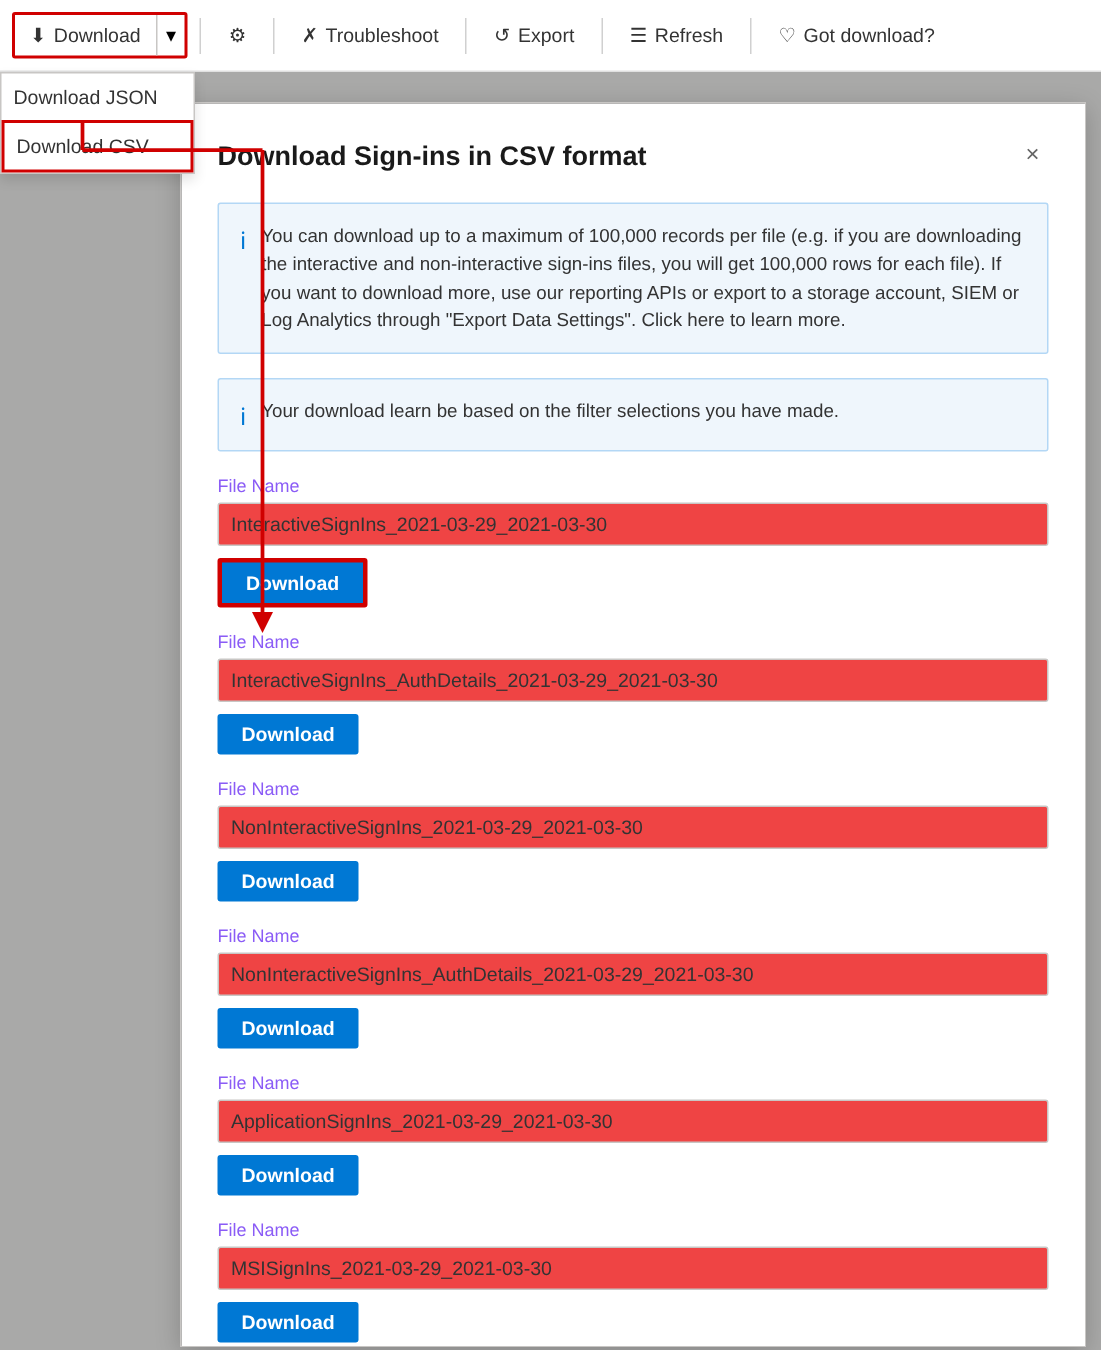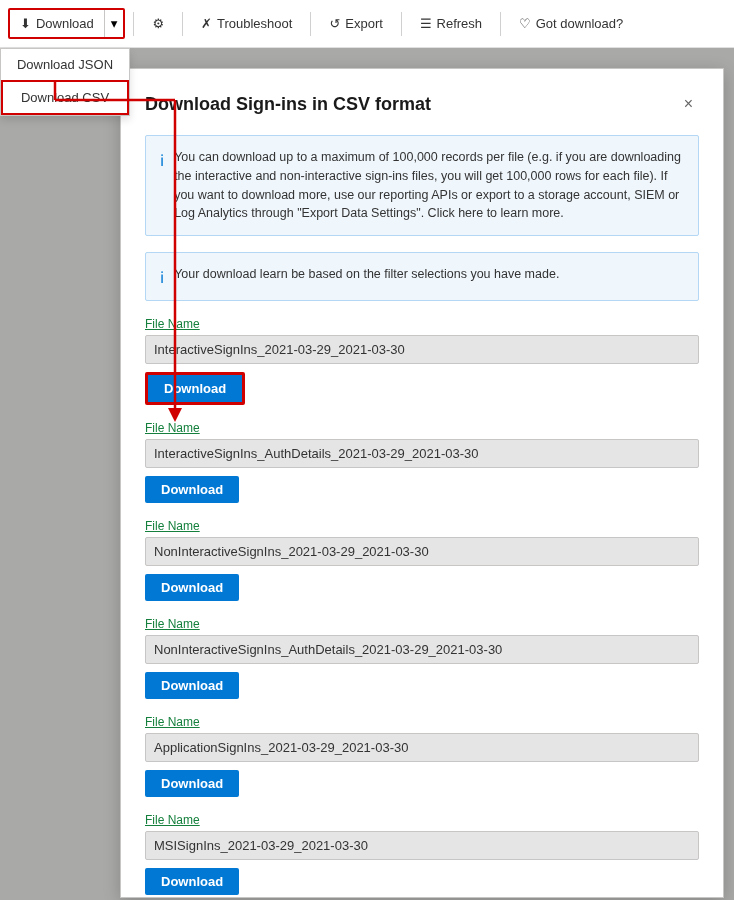--- a/index.html
+++ b/index.html
@@ -81,21 +81,20 @@
       border: 1px solid #c8c6c4;
       box-shadow: 0 4px 8px rgba(0,0,0,0.12);
       z-index: 100;
       width: 130px;
     }
     .dropdown-item {
       padding: 8px 8px;
       cursor: pointer;
       font-size: 13px;
       color: #333;
-      text-align: center;
     }
     .dropdown-item.highlighted {
       border: 2px solid #d00000;
       background: #fff;
     }
 
     
     .modal-backdrop {
       position: absolute;
       top: 48px;
@@ -162,37 +161,36 @@
       color: #333;
       line-height: 1.5;
     }
 
     
     .file-section {
       margin-bottom: 16px;
     }
     .file-label {
       font-size: 12px;
-      color: #15803d;
+      color: #8b5cf6;
       margin-bottom: 4px;
       font-weight: 400;
-      text-decoration: underline;
     }
     .file-input {
       width: 100%;
       padding: 6px 8px;
       border: 1px solid #c8c6c4;
       border-radius: 2px;
       font-size: 13px;
       color: #333;
       background: #fff;
       margin-bottom: 8px;
     }
     .file-input:read-only {
-      background: #e5e5e5;
+      background: #ef4444;
     }
 
     .dl-button {
       padding: 6px 16px;
       background: #0078d4;
       color: #fff;
       border: none;
       border-radius: 2px;
       cursor: pointer;
       font-size: 13px;

